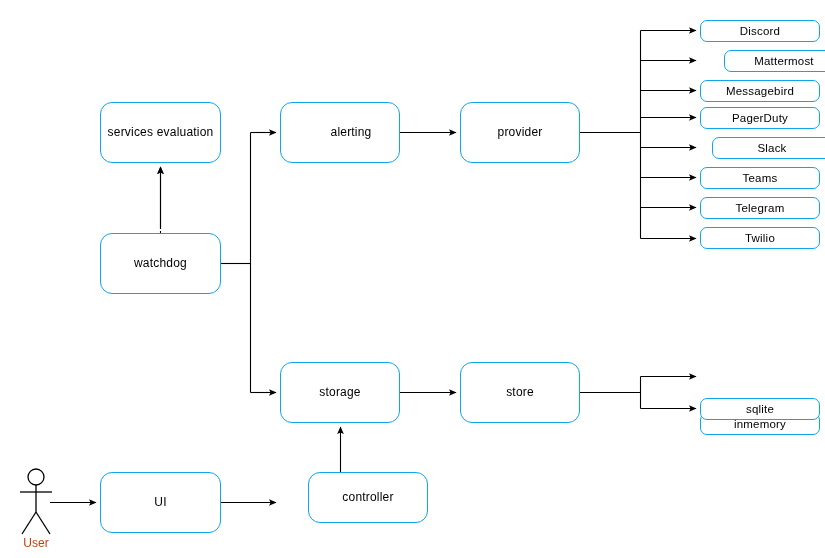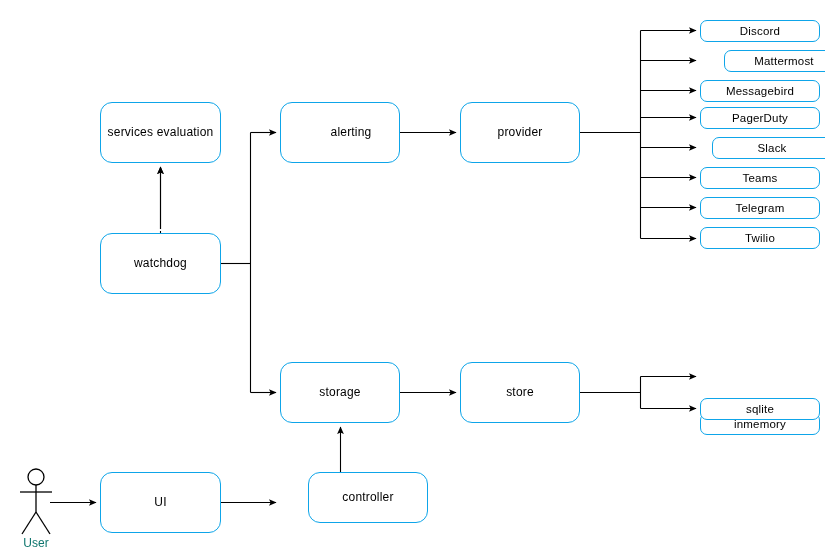--- a/index.html
+++ b/index.html
@@ -46,21 +46,21 @@
     border-radius: 7px;
     font-size: 11.5px;
   }
   .actor-label {
     position: absolute;
     left: 0;
     top: 72px;
     width: 60px;
     text-align: center;
     font-size: 12px;
-    color: #0f766e;
+    color: #c2410c;
   }
 </style>
 </head>
 <body>
 
 <div id="diagram-root">
 
   <svg id="edge-layer" viewBox="0 0 825 558" width="825" height="558" xmlns="http://www.w3.org/2000/svg">
     <defs>
       <marker id="arrow" viewBox="0 0 10 10" refX="9.2" refY="5" markerWidth="7" markerHeight="7" orient="auto-start-reverse">

